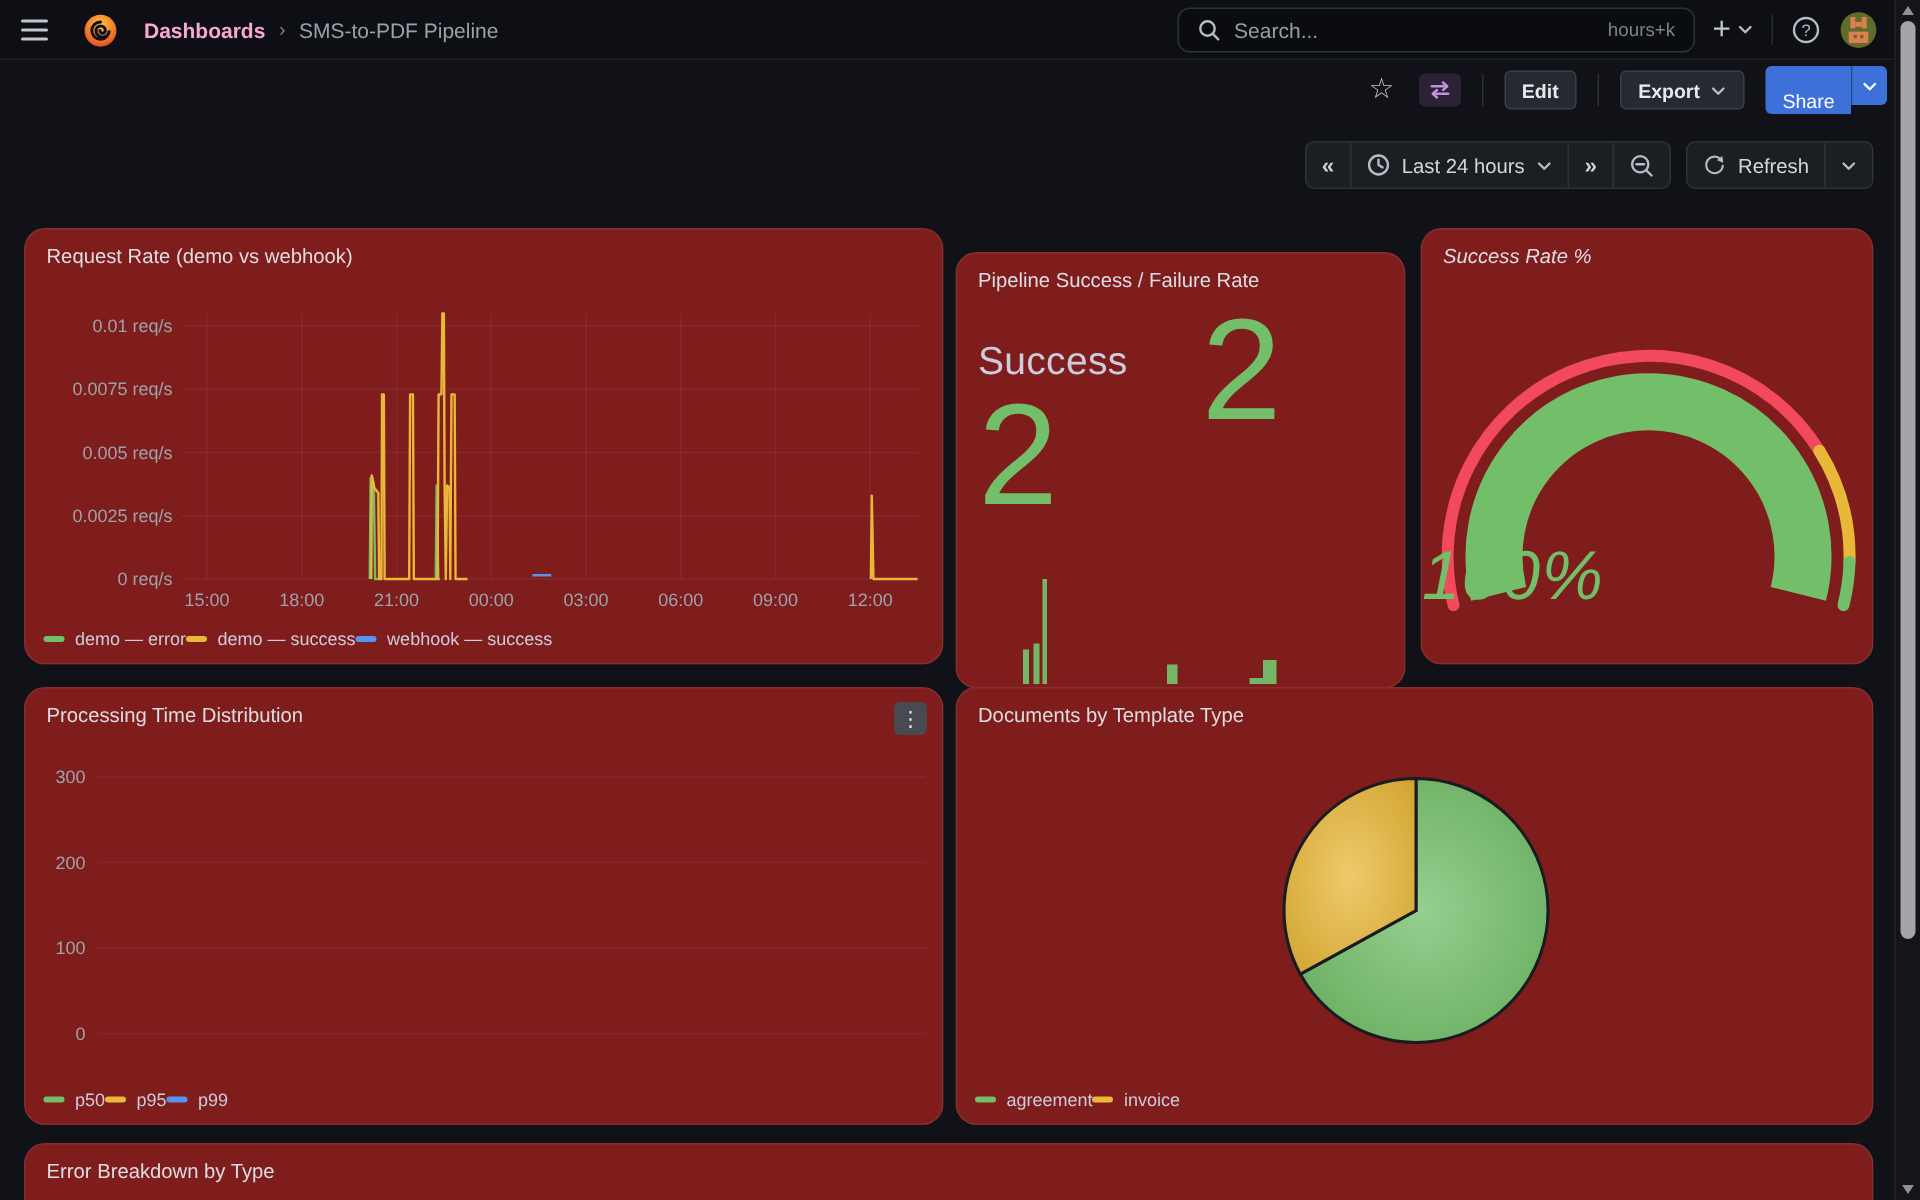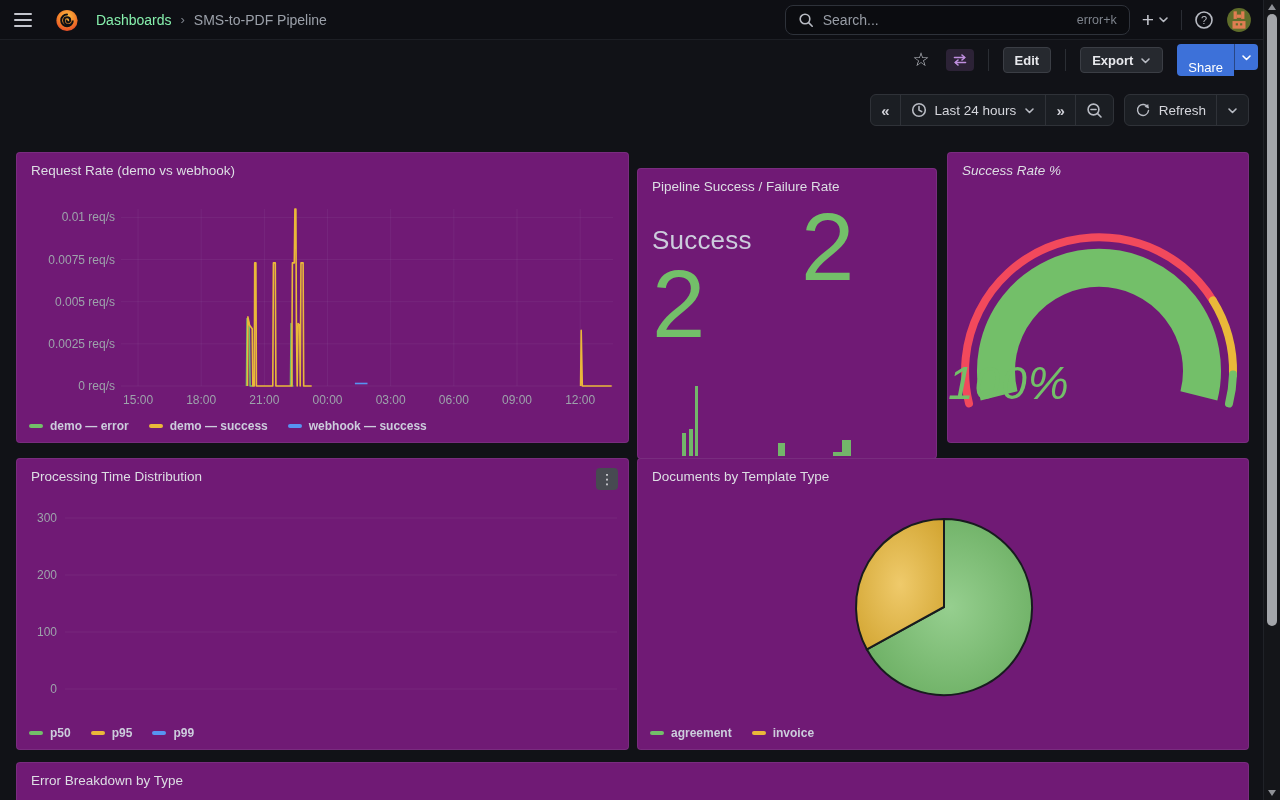--- a/index.html
+++ b/index.html
@@ -11,21 +11,21 @@
   }
   .icon-stroke{stroke:#b8bbc3;stroke-width:1.6;fill:none;stroke-linecap:round;stroke-linejoin:round;}
 
   
   .top-nav{position:absolute;top:0;left:0;width:1280px;height:40px;background:#0e0f14;
     border-bottom:1px solid #1d1f25;display:flex;align-items:center;padding:0 28px 0 14px;box-sizing:border-box;z-index:5;}
   .menu-btn{width:24px;height:24px;background:none;border:none;cursor:pointer;display:flex;flex-direction:column;justify-content:center;gap:4px;padding:0;}
   .menu-btn span{display:block;width:18px;height:2px;background:#c4c6ce;border-radius:1px;}
   .logo{width:26px;height:26px;margin-left:16px;display:flex;align-items:center;}
   .crumbs{display:flex;align-items:center;margin-left:16px;font-size:14px;gap:9px;}
-  .crumb-root{color:#86efac;font-weight:400;text-decoration:none;}
+  .crumb-root{color:#f9a8d4;font-weight:700;text-decoration:none;}
   .crumb-sep{color:#7b8089;font-size:13px;}
   .crumb-cur{color:#9ba0a9;}
   .search-box{margin-left:auto;width:345px;height:30px;background:#0b0c10;border:1px solid #2e323a;border-radius:8px;
     display:flex;align-items:center;padding:0 12px;box-sizing:border-box;cursor:text;}
   .search-ph{color:#989da6;font-size:14px;margin-left:9px;flex:1;}
   .search-kbd{color:#7d828b;font-size:12.5px;}
   .nav-right{display:flex;align-items:center;margin-left:12px;gap:12px;}
   .add-btn{display:flex;align-items:center;gap:4px;background:none;border:none;cursor:pointer;color:#c4c6ce;padding:0;}
   .plus-glyph{font-size:21px;line-height:20px;color:#c4c6ce;font-weight:400;}
   .nav-divider{width:1px;height:20px;background:#2a2d34;}
@@ -49,25 +49,25 @@
 
   
   .time-bar{position:absolute;top:94px;left:0;width:1280px;display:flex;justify-content:flex-end;gap:10px;padding-right:31px;box-sizing:border-box;}
   .seg-group{display:flex;align-items:stretch;height:30px;background:#1b1e23;border:1px solid #2f3238;border-radius:6px;overflow:hidden;}
   .seg{display:flex;align-items:center;gap:8px;padding:0 10px;background:none;border:none;border-right:1px solid #2f3238;
     color:#d5d6dc;font-size:13.5px;font-weight:500;cursor:pointer;font-family:inherit;}
   .seg:last-child{border-right:none;}
   .seg .arrows{font-size:15px;font-weight:700;color:#cfd0d7;}
 
   
-  .panel{position:absolute;background:#701a75;border:1px solid rgba(204,204,220,0.10);border-radius:4px;box-sizing:border-box;}
+  .panel{position:absolute;background:#7f1d1d;border:1px solid rgba(204,204,220,0.10);border-radius:14px;box-sizing:border-box;}
   .panel-title{position:absolute;top:8px;left:14px;font-size:13.5px;font-weight:500;color:#dddee4;cursor:pointer;line-height:20px;}
   .kebab-btn{position:absolute;top:9px;right:10px;width:22px;height:22px;border:none;border-radius:4px;background:#474a51;
     color:#e6e6ea;font-size:14px;line-height:22px;cursor:pointer;padding:0;}
-  .legend-row{position:absolute;left:12px;bottom:9px;display:flex;gap:20px;align-items:center;font-weight:bold;}
+  .legend-row{position:absolute;left:12px;bottom:9px;display:flex;gap:0;align-items:center;}
   .legend-item{display:flex;align-items:center;gap:7px;font-size:12px;color:#ccccdc;cursor:pointer;}
   .legend-pill{width:14px;height:4px;border-radius:2px;display:inline-block;}
 
   
   .stat-wrap{position:absolute;top:30px;left:0;right:0;bottom:0;display:flex;}
   .stat-half{position:relative;width:150px;}
   .stat-label{margin:26px 0 0 14px;font-size:26px;color:#ccccdc;letter-spacing:0.2px;}
   .stat-value{margin:4px 0 0 14px;font-size:96px;font-weight:500;line-height:0.92;color:#73BF69;}
   .spark{position:absolute;left:0;bottom:2px;}
 
@@ -108,21 +108,21 @@
     <span class="crumb-sep">›</span>
     <span class="crumb-cur">SMS-to-PDF Pipeline</span>
   </nav>
 
   <div class="search-box">
     <svg width="16" height="16" viewBox="0 0 16 16">
       <circle class="icon-stroke" cx="7" cy="7" r="4.8"></circle>
       <line class="icon-stroke" x1="10.6" y1="10.6" x2="14.2" y2="14.2"></line>
     </svg>
     <span class="search-ph">Search...</span>
-    <span class="search-kbd">error+k</span>
+    <span class="search-kbd">hours+k</span>
   </div>
 
   <div class="nav-right">
     <button class="add-btn">
       <span class="plus-glyph">+</span>
       <svg width="11" height="11" viewBox="0 0 11 11">
         <polyline class="icon-stroke" points="2,4 5.5,7.5 9,4"></polyline>
       </svg>
     </button>
     <span class="nav-divider"></span>

